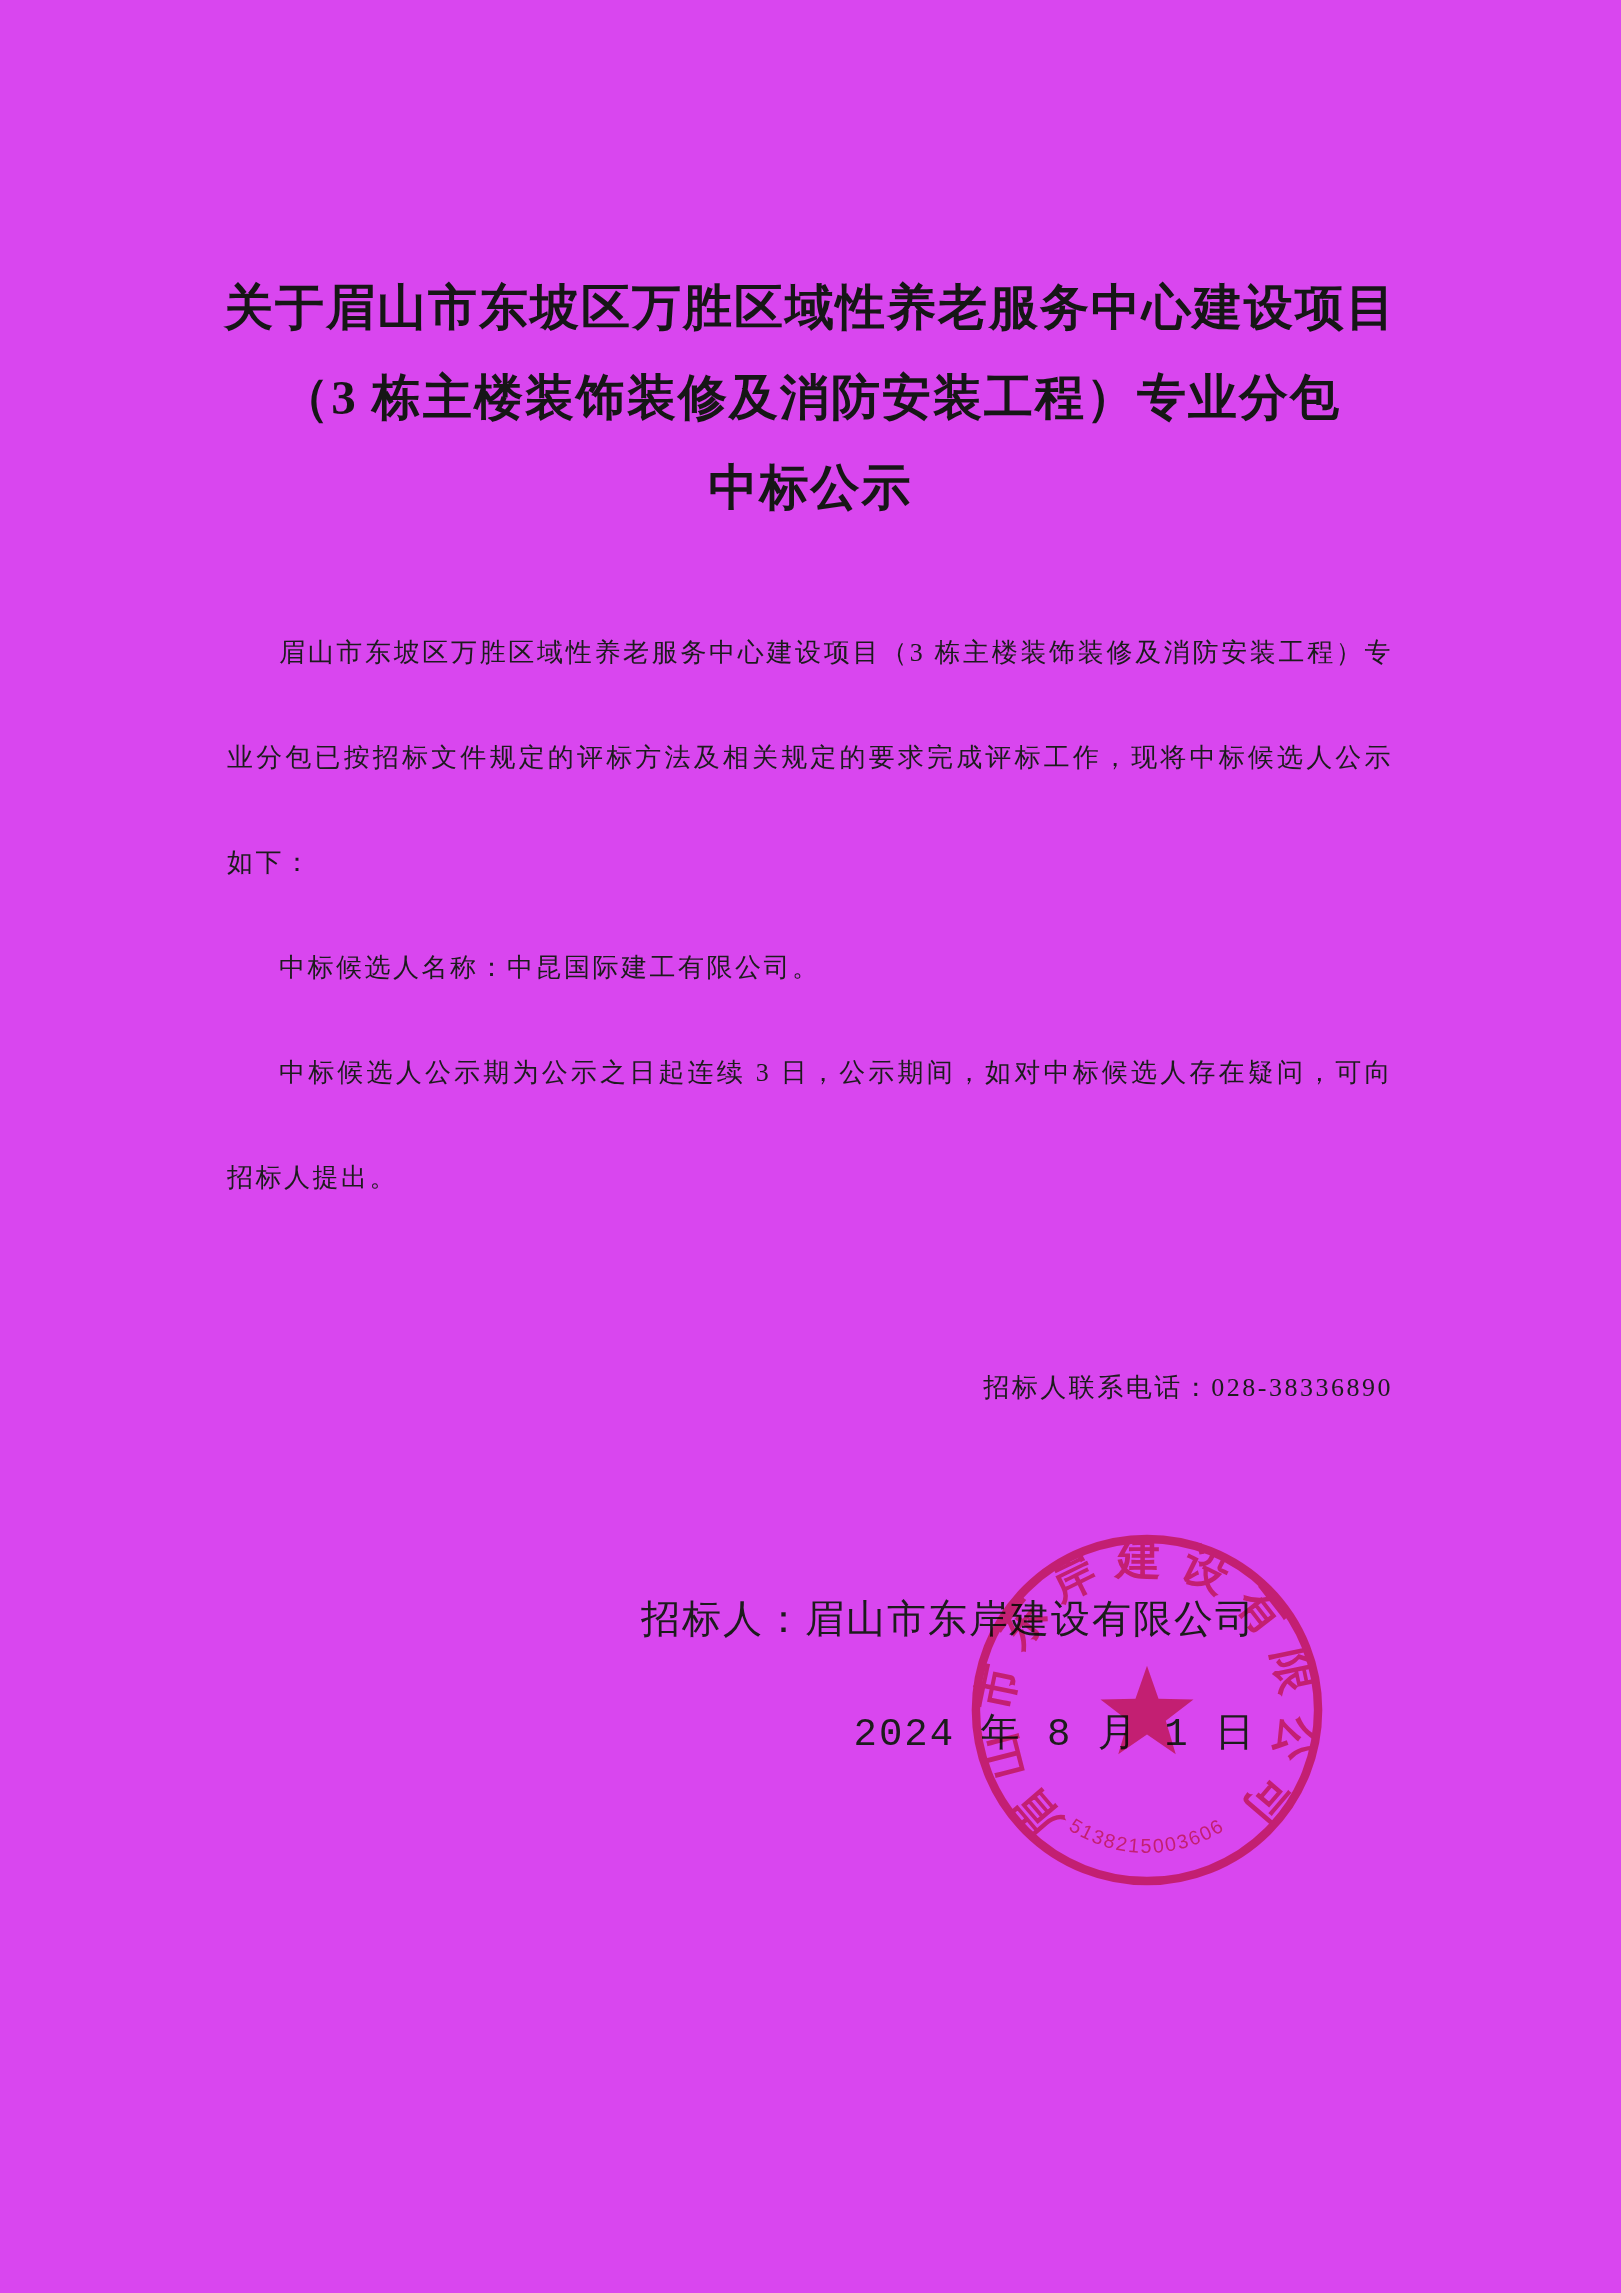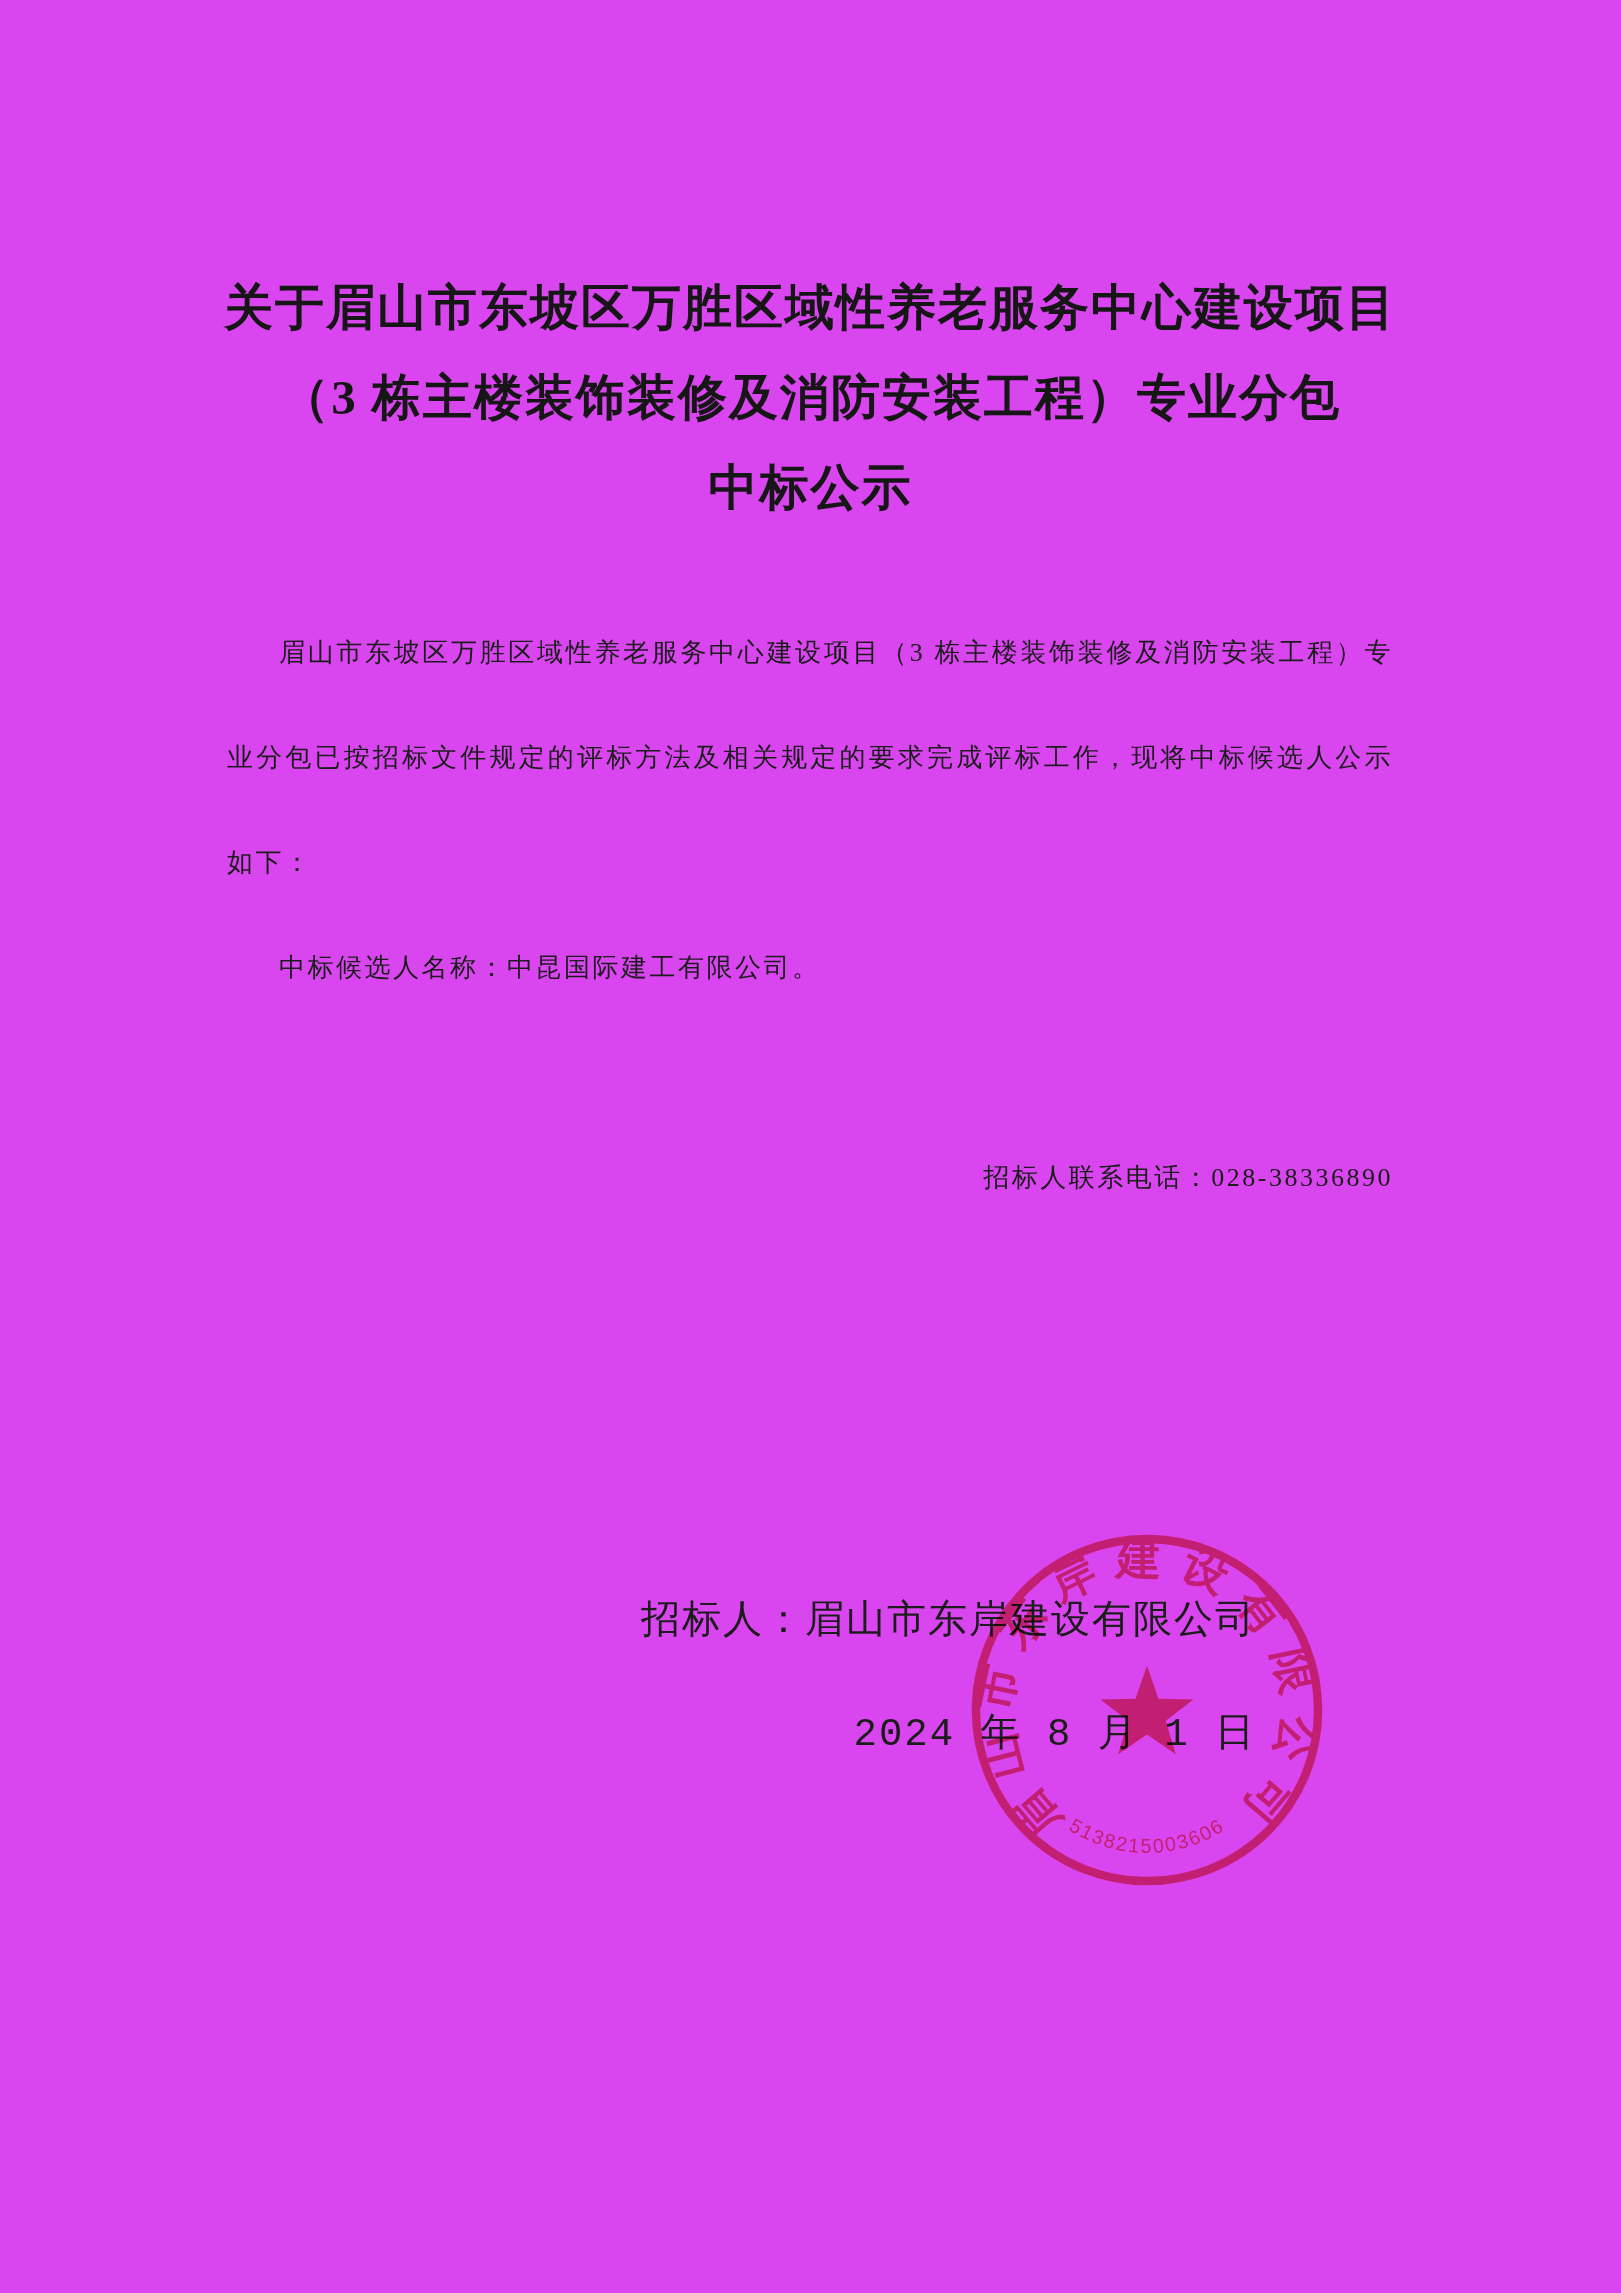--- a/index.html
+++ b/index.html
@@ -85,20 +85,21 @@
 
   <h1 class="title">
     <span class="tl">关于眉山市东坡区万胜区域性养老服务中心建设项目</span>
     <span class="tl">（3 栋主楼装饰装修及消防安装工程）专业分包</span>
     <span class="tl">中标公示</span>
   </h1>
 
   <div class="bodytext">
     <p>眉山市东坡区万胜区域性养老服务中心建设项目（3 栋主楼装饰装修及消防安装工程）专业分包已按招标文件规定的评标方法及相关规定的要求完成评标工作，现将中标候选人公示如下：</p>
     <p>中标候选人名称：中昆国际建工有限公司。</p>
+    <p>中标候选人公示期为公示之日起连续 3 日，公示期间，如对中标候选人存在疑问，可向招标人提出。</p>
     <p class="contact">招标人联系电话：028-38336890</p>
   </div>
 
   <div class="signature">
     <p>招标人：眉山市东岸建设有限公司</p>
     <p>2024 年 8 月 1 日</p>
   </div>
 
   <div class="seal">
     <svg viewBox="0 0 400 400" xmlns="http://www.w3.org/2000/svg">

